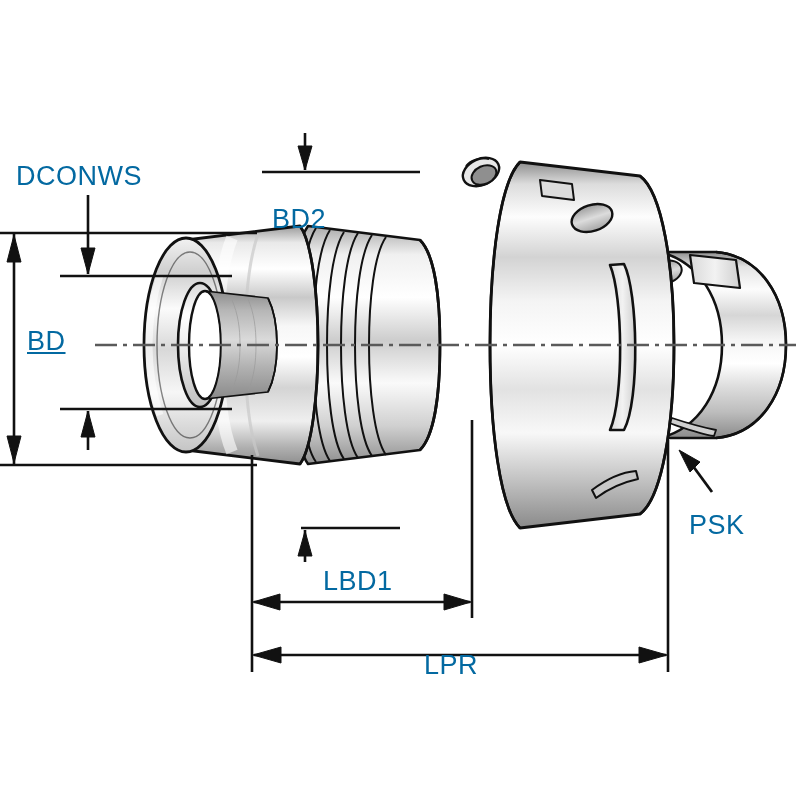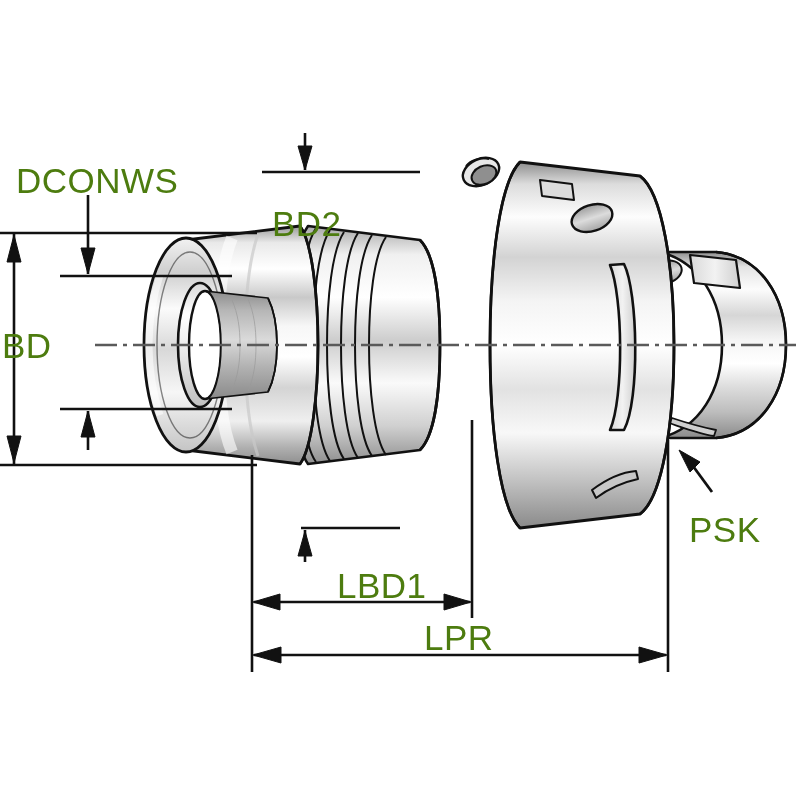--- a/index.html
+++ b/index.html
@@ -3,22 +3,22 @@
 <meta charset="utf-8">
 <style>
   html,body{margin:0;padding:0;background:#ffffff;}
   body{width:800px;height:800px;overflow:hidden;
        font-family:"Liberation Sans",sans-serif;}
   #stage{position:relative;width:800px;height:800px;background:#fff;}
   svg#drawing{position:absolute;left:0;top:0;width:800px;height:800px;display:block;}
   .dimlabel{
       position:absolute;
       font-family:"Liberation Sans",sans-serif;
-      font-size:35px;
-      color:#4d7c0f;
+      font-size:27px;
+      color:#0369a1;
       white-space:nowrap;
       letter-spacing:0.5px;
       line-height:1;
       user-select:none;
   }
 </style>
 </head>
 <body>
 
 <div id="stage">
@@ -280,25 +280,25 @@
       <polygon points="667,655 639,647 639,663"></polygon>
     </g>
 
     <g>
       <line x1="712" y1="492" x2="690" y2="462" stroke-width="2.8"></line>
       <polygon points="679,450 700,462 690,472"></polygon>
     </g>
   </g>
 </svg>
 
-<div class="dimlabel" style="left:2px;  top:328px;">BD</div>
+<div class="dimlabel" style="left:27px;  top:328px;text-decoration:underline;">BD</div>
 
 <div class="dimlabel" style="left:16px;  top:163px;">DCONWS</div>
 
 <div class="dimlabel" style="left:272px; top:175px;margin-top:31px;">BD2</div>
 
-<div class="dimlabel" style="left:337px; top:568px;">LBD1</div>
-
-<div class="dimlabel" style="left:424px; top:620px;">LPR</div>
+<div class="dimlabel" style="left:323px; top:568px;">LBD1</div>
+
+<div class="dimlabel" style="left:424px; top:652px;">LPR</div>
 
 <div class="dimlabel" style="left:689px; top:512px;">PSK</div>
 
 </div>
 
 </body></html>

